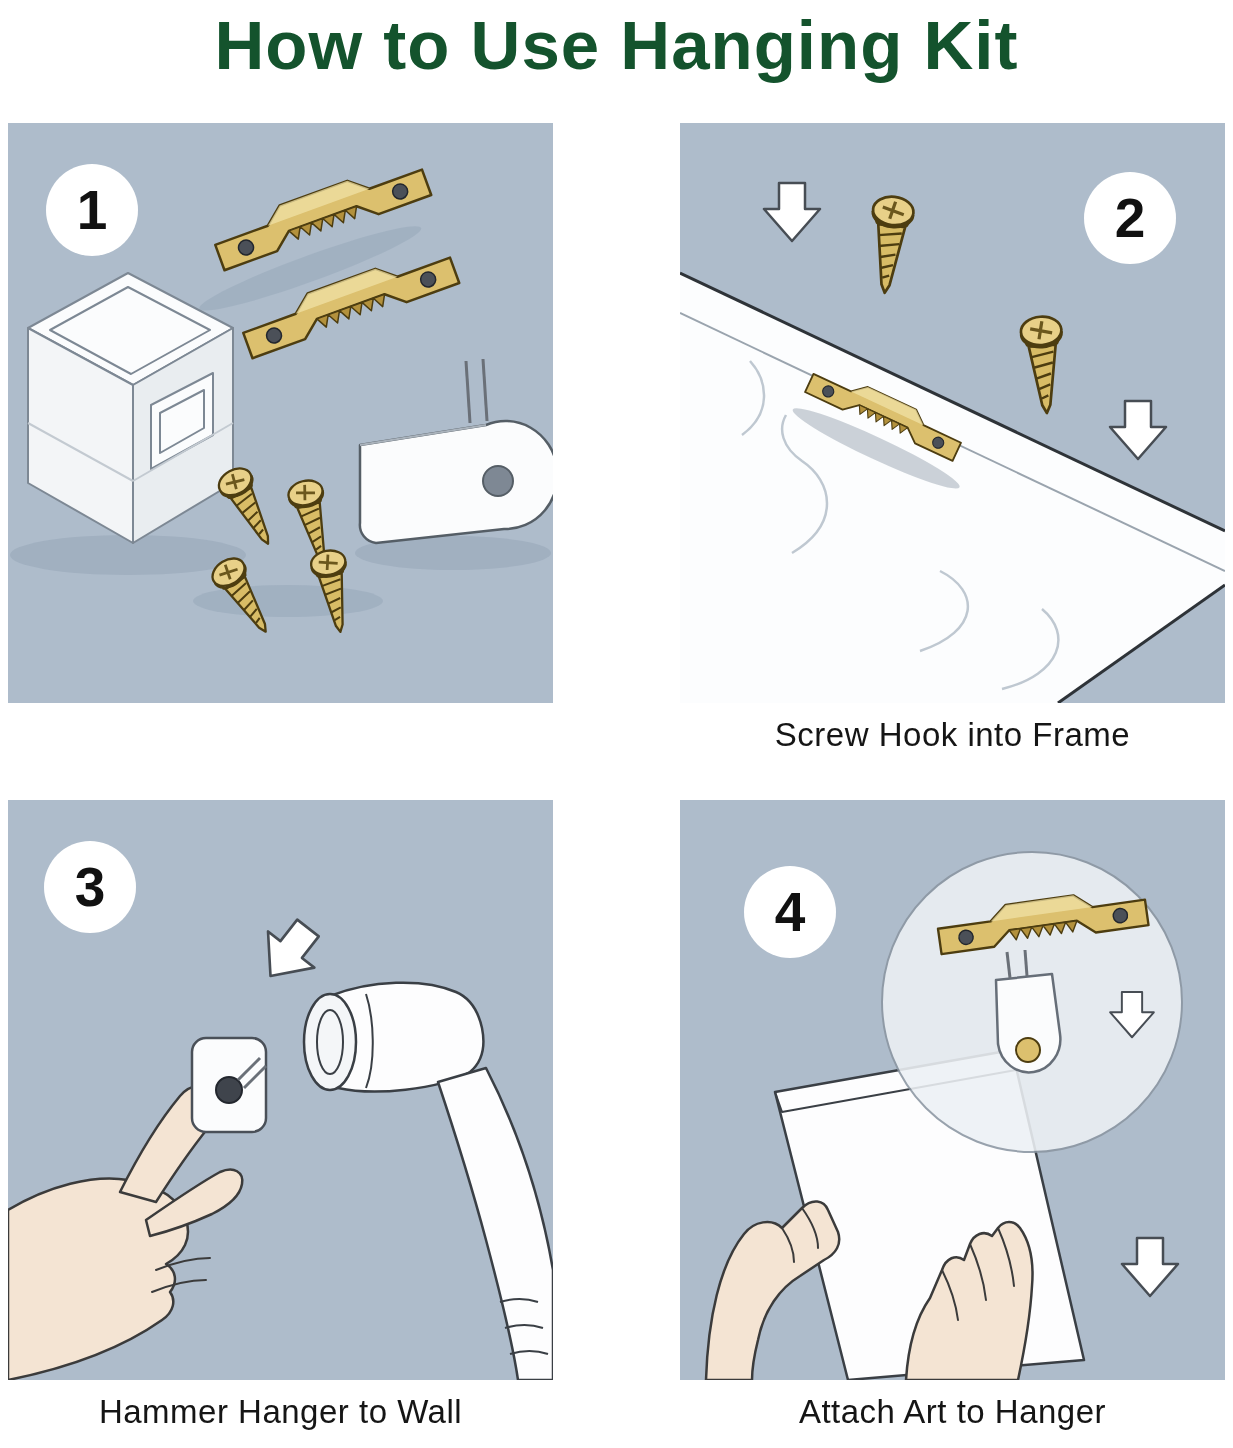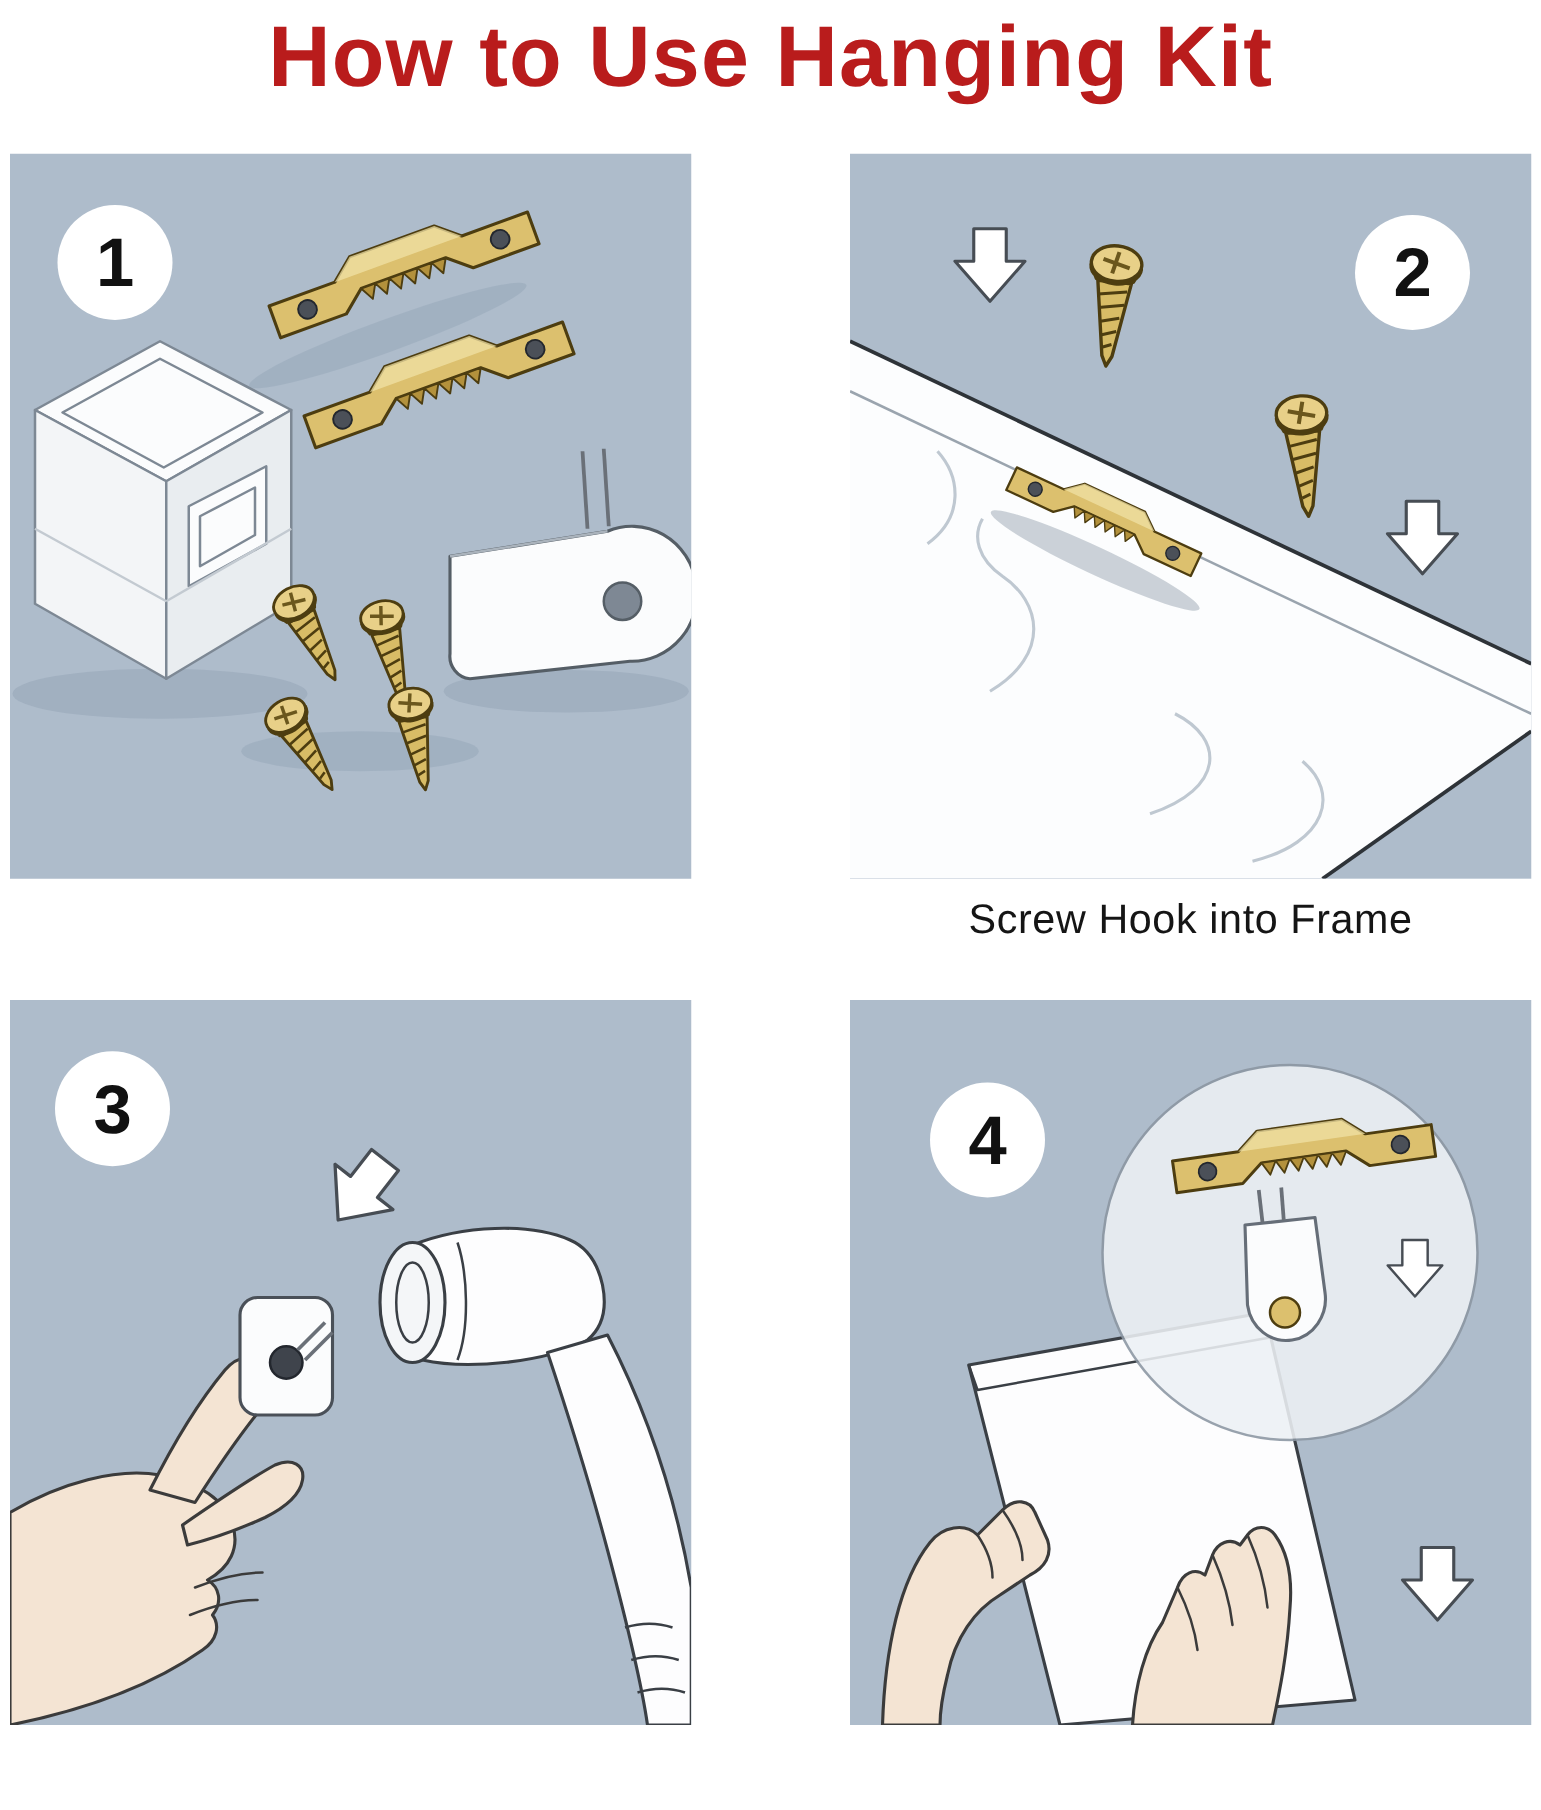--- a/index.html
+++ b/index.html
@@ -11,21 +11,21 @@
   }
   *{box-sizing:border-box;}
   html,body{margin:0;padding:0;}
   body{
     width:1233px;height:1448px;background:#ffffff;
     font-family:"Liberation Sans",sans-serif;color:#111;
     position:relative;overflow:hidden;
   }
   .title{
     margin:0;padding-top:6px;text-align:center;
-    font-size:69px;font-weight:600;letter-spacing:1px;color:#b91c1c;
+    font-size:69px;font-weight:600;letter-spacing:1px;color:#14532d;
   }
   .grid{
     margin-top:38px;padding:0 8px;
     display:grid;grid-template-columns:545px 545px;
     justify-content:space-between;row-gap:46px;
   }
   .panel{
     position:relative;width:545px;height:580px;
     background:var(--panel-bg);overflow:hidden;
   }
@@ -172,20 +172,21 @@
           <rect x="184" y="238" width="74" height="94" rx="14" fill="#fbfcfd" stroke="#4a5058" stroke-width="2.5"></rect>
           <circle cx="221" cy="290" r="13" fill="#3f444c" stroke="#23272e" stroke-width="2"></circle>
           <line x1="230" y1="280" x2="252" y2="258" stroke="#6a7078" stroke-width="3"></line>
           <line x1="236" y1="288" x2="258" y2="266" stroke="#6a7078" stroke-width="3"></line>
         </g>
       </svg>
       <div class="step-circle pos-3">
         <span>3</span>
       </div>
     </div>
+    <div class="caption">Hammer Hanger to Wall</div>
   </div>
 
   <div class="cell">
     <div class="panel">
       <svg width="545" height="580" viewBox="0 0 545 580">
         <g fill="#fdfdfe" stroke="#3a3f45" stroke-width="2.5" stroke-linejoin="round">
           <polygon points="95,292 332,250 404,560 168,580"></polygon>
           <polyline points="95,292 102,312 336,270 332,250" fill="none" stroke-width="2"></polyline>
         </g>
 
@@ -210,15 +211,16 @@
           <path d="M226,580 C228,548 236,518 250,498 L262,470 C266,458 276,454 284,460 L290,444 C294,434 304,430 312,436 L318,428 C324,420 334,420 340,428 C350,442 354,462 352,486 C350,522 344,552 338,580 Z"></path>
           <path d="M262,470 C270,486 276,504 278,520 M290,444 C298,462 304,482 306,500 M318,428 C326,446 332,466 334,486" fill="none" stroke-width="2"></path>
         </g>
 
         <use href="#arrow" transform="translate(470,438)"></use>
       </svg>
       <div class="step-circle pos-4">
         <span>4</span>
       </div>
     </div>
+    <div class="caption">Attach Art to Hanger</div>
   </div>
 
 </div>
 
 </body></html>

